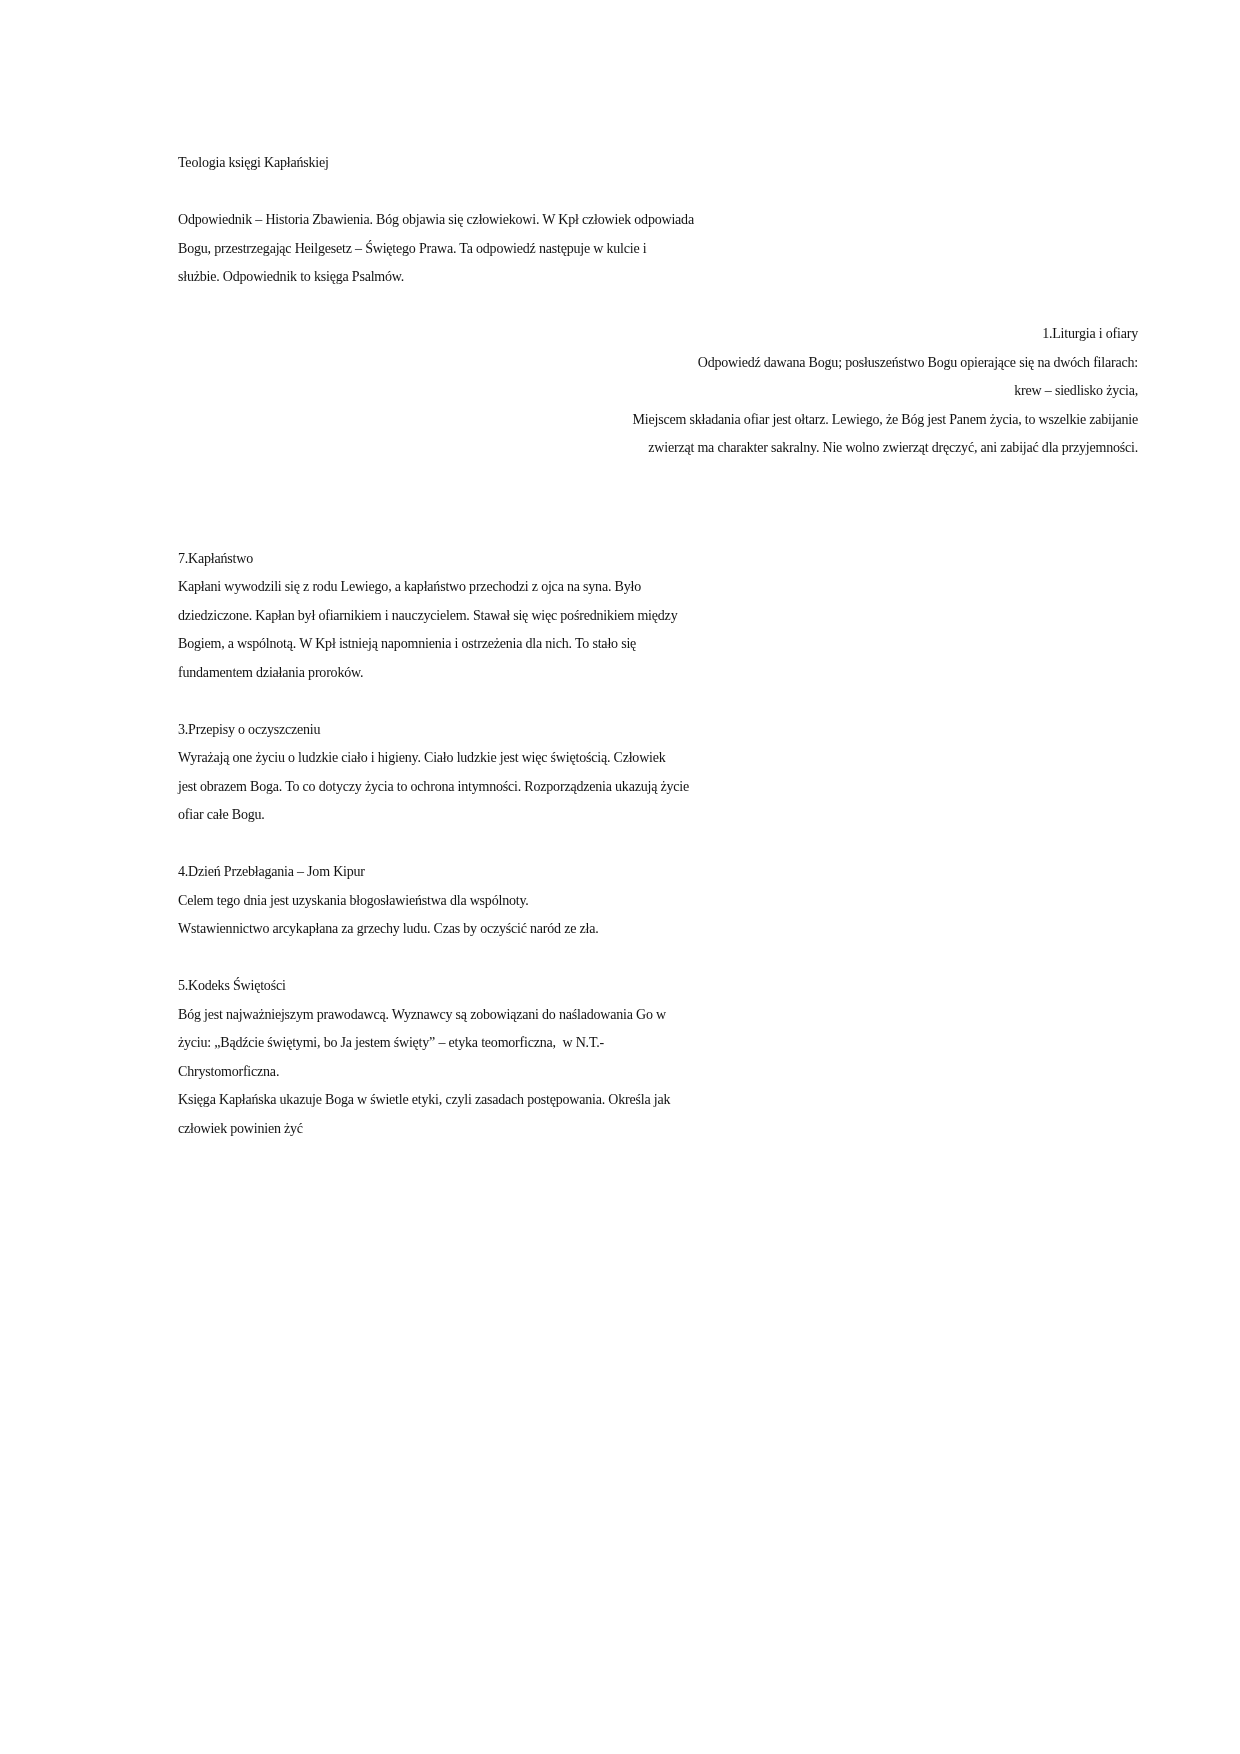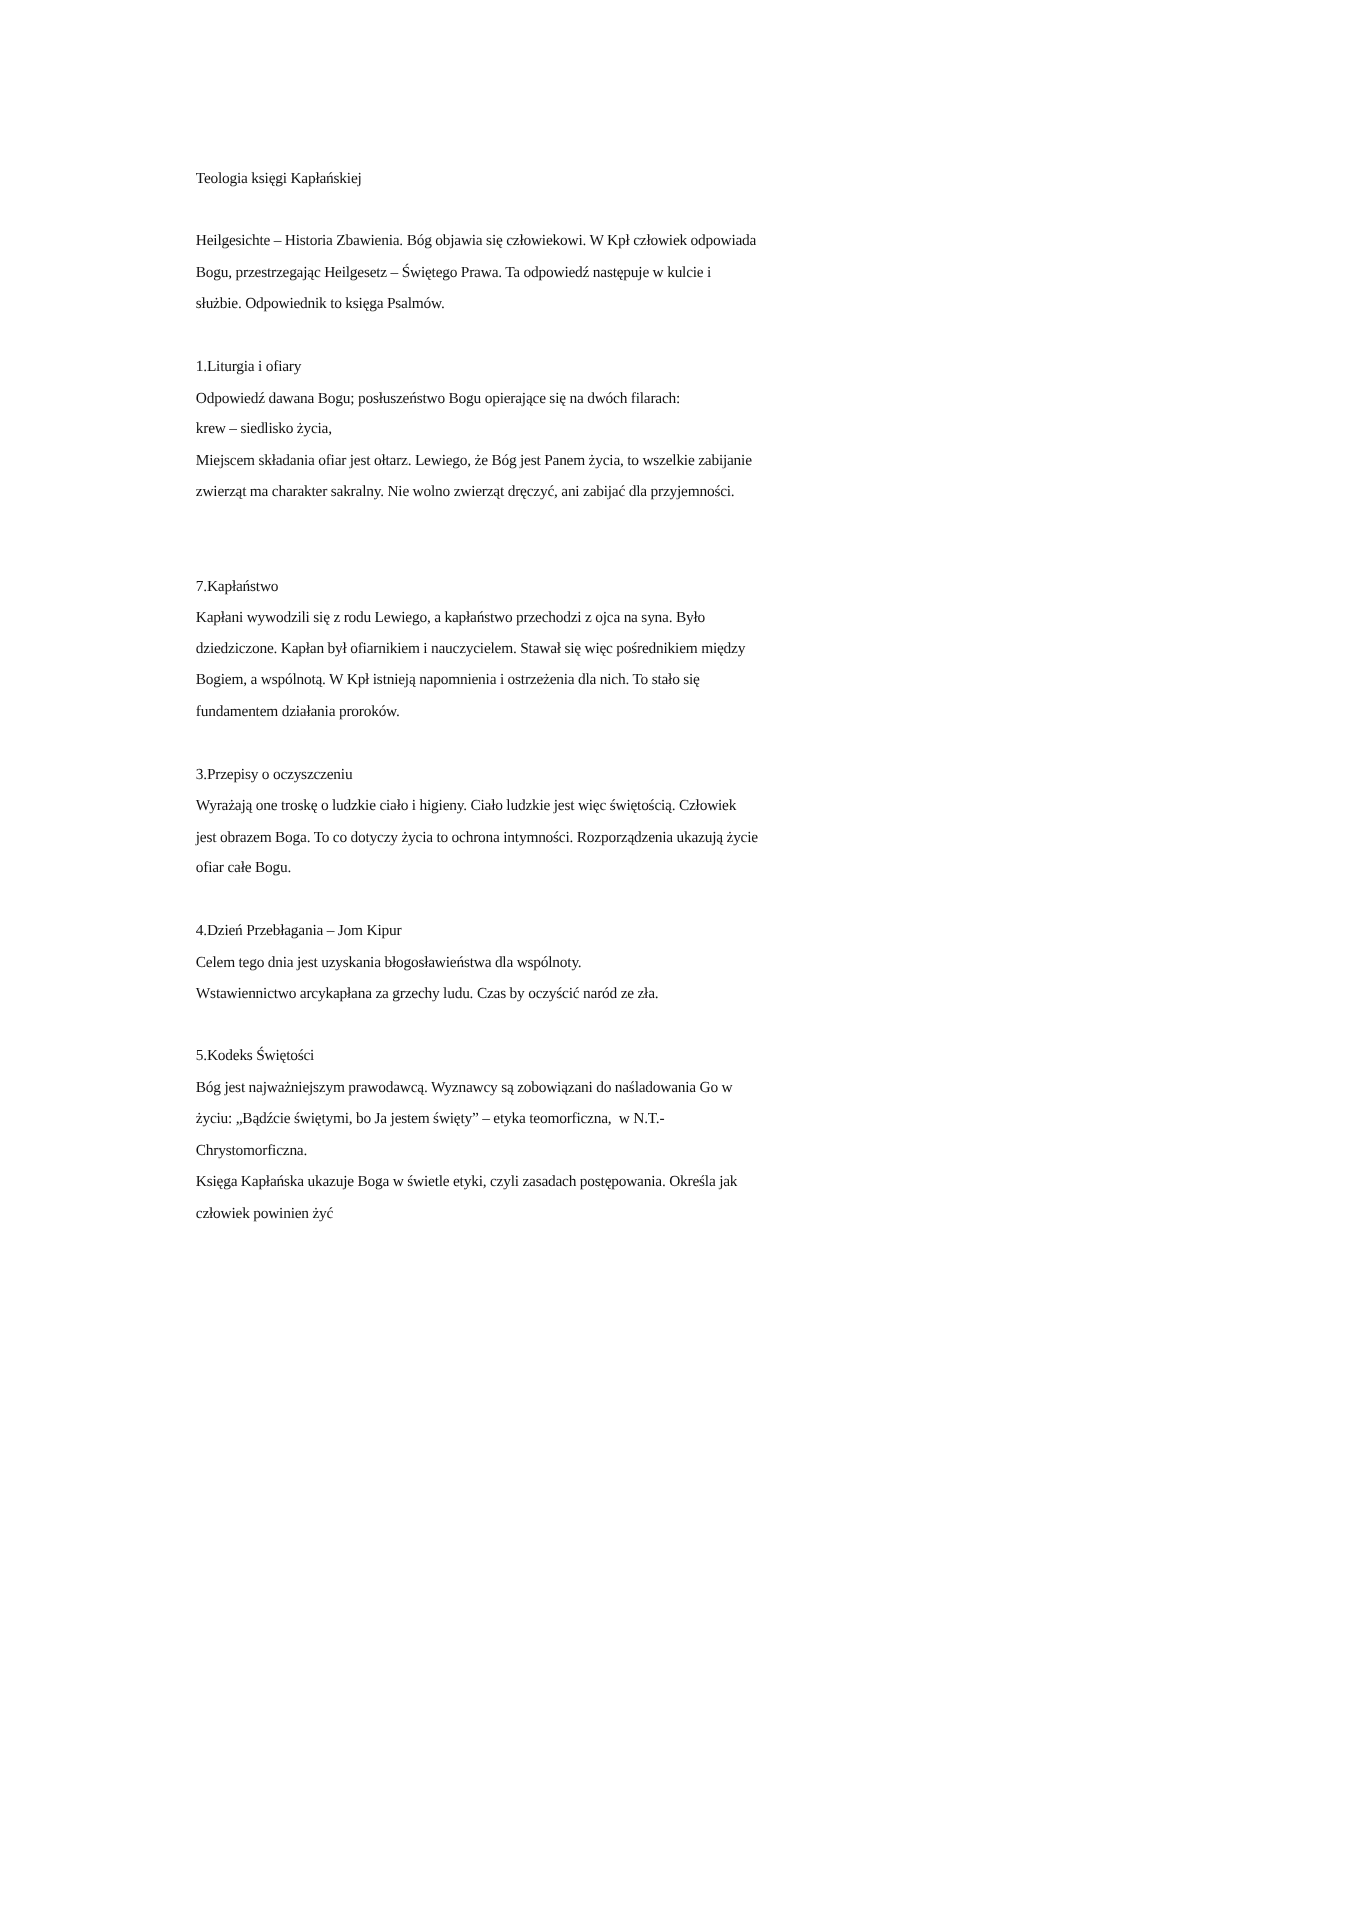--- a/index.html
+++ b/index.html
@@ -6,32 +6,32 @@
     body { width: 1240px; height: 1754px; position: relative; overflow: hidden; }
     .page {
       position: absolute; left: 178px; top: 149px; width: 960px;
       font-family: "Liberation Serif", "DejaVu Serif", serif;
       font-size: 14px; line-height: 28.5px; color: #111;
       letter-spacing: -0.2px;
     }
     .title { margin: 0 0 28.5px 0; }
     .intro { margin: 0 0 28.5px 0; }
     .section { margin: 0 0 28.5px 0; }
-    .section.extra-gap { margin-bottom: 57px; }
+    .section.extra-gap { margin-bottom: 82px; text-align: right; }
     .line { display: block; white-space: pre; }
     .heading { display: block; }
   </style>
 </head>
 <body>
 
 <div class="page">
   <div class="title">Teologia księgi Kapłańskiej</div>
 
   <div class="intro">
-    <span class="line">Heilgesichte – Historia Zbawienia. Bóg objawia się człowiekowi. W Kpł człowiek odpowiada</span>
+    <span class="line">Odpowiednik – Historia Zbawienia. Bóg objawia się człowiekowi. W Kpł człowiek odpowiada</span>
     <span class="line">Bogu, przestrzegając Heilgesetz – Świętego Prawa. Ta odpowiedź następuje w kulcie i</span>
     <span class="line">służbie. Odpowiednik to księga Psalmów.</span>
   </div>
 
   <div class="section extra-gap">
     <span class="heading">1.Liturgia i ofiary</span>
     <span class="line">Odpowiedź dawana Bogu; posłuszeństwo Bogu opierające się na dwóch filarach:</span>
     <span class="line">krew – siedlisko życia,</span>
     <span class="line">Miejscem składania ofiar jest ołtarz. Lewiego, że Bóg jest Panem życia, to wszelkie zabijanie</span>
     <span class="line">zwierząt ma charakter sakralny. Nie wolno zwierząt dręczyć, ani zabijać dla przyjemności.</span>
@@ -40,21 +40,21 @@
   <div class="section">
     <span class="heading">7.Kapłaństwo</span>
     <span class="line">Kapłani wywodzili się z rodu Lewiego, a kapłaństwo przechodzi z ojca na syna. Było</span>
     <span class="line">dziedziczone. Kapłan był ofiarnikiem i nauczycielem. Stawał się więc pośrednikiem między</span>
     <span class="line">Bogiem, a wspólnotą. W Kpł istnieją napomnienia i ostrzeżenia dla nich. To stało się</span>
     <span class="line">fundamentem działania proroków.</span>
   </div>
 
   <div class="section">
     <span class="heading">3.Przepisy o oczyszczeniu</span>
-    <span class="line">Wyrażają one troskę o ludzkie ciało i higieny. Ciało ludzkie jest więc świętością. Człowiek</span>
+    <span class="line">Wyrażają one życiu o ludzkie ciało i higieny. Ciało ludzkie jest więc świętością. Człowiek</span>
     <span class="line">jest obrazem Boga. To co dotyczy życia to ochrona intymności. Rozporządzenia ukazują życie</span>
     <span class="line">ofiar całe Bogu.</span>
   </div>
 
   <div class="section">
     <span class="heading">4.Dzień Przebłagania – Jom Kipur</span>
     <span class="line">Celem tego dnia jest uzyskania błogosławieństwa dla wspólnoty.</span>
     <span class="line">Wstawiennictwo arcykapłana za grzechy ludu. Czas by oczyścić naród ze zła.</span>
   </div>
 

